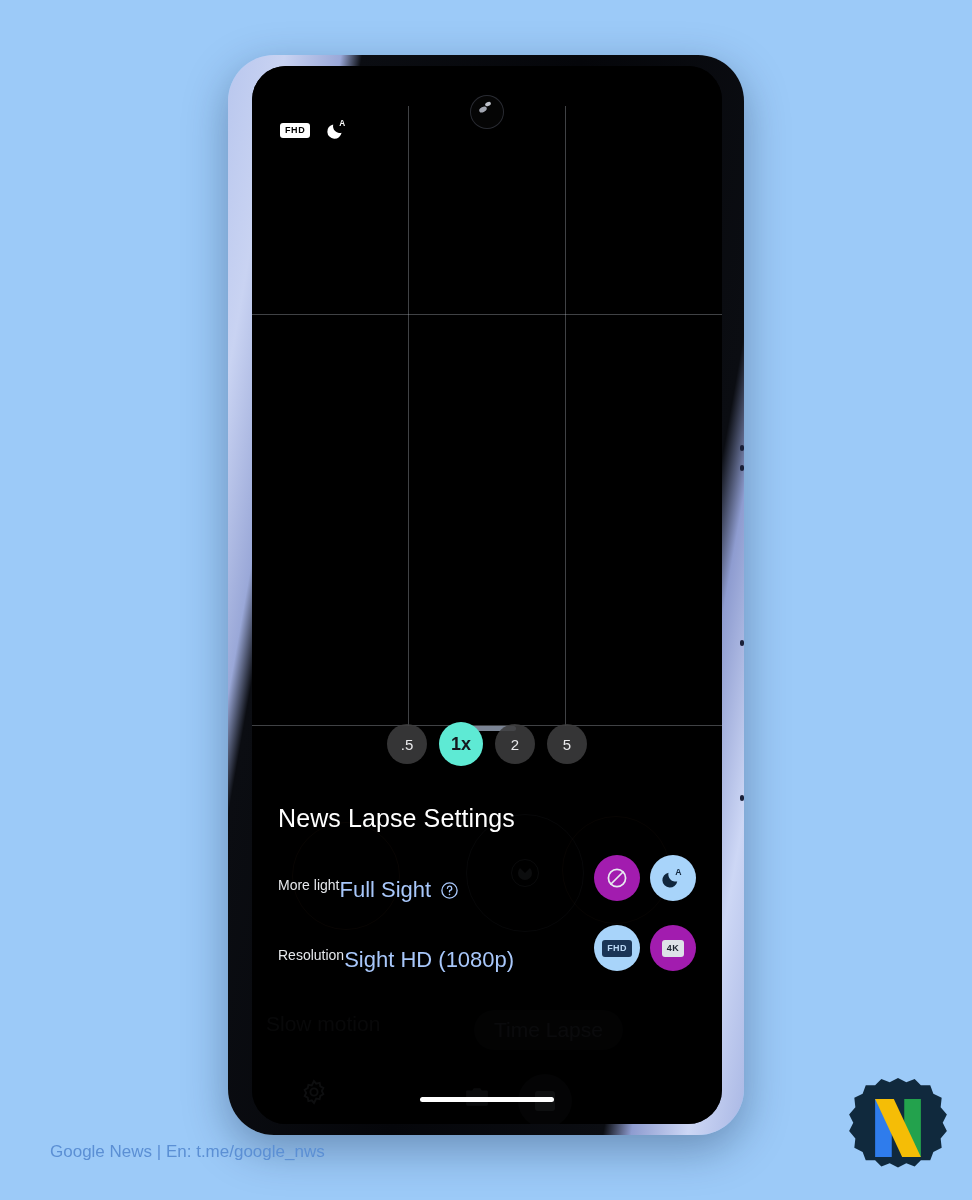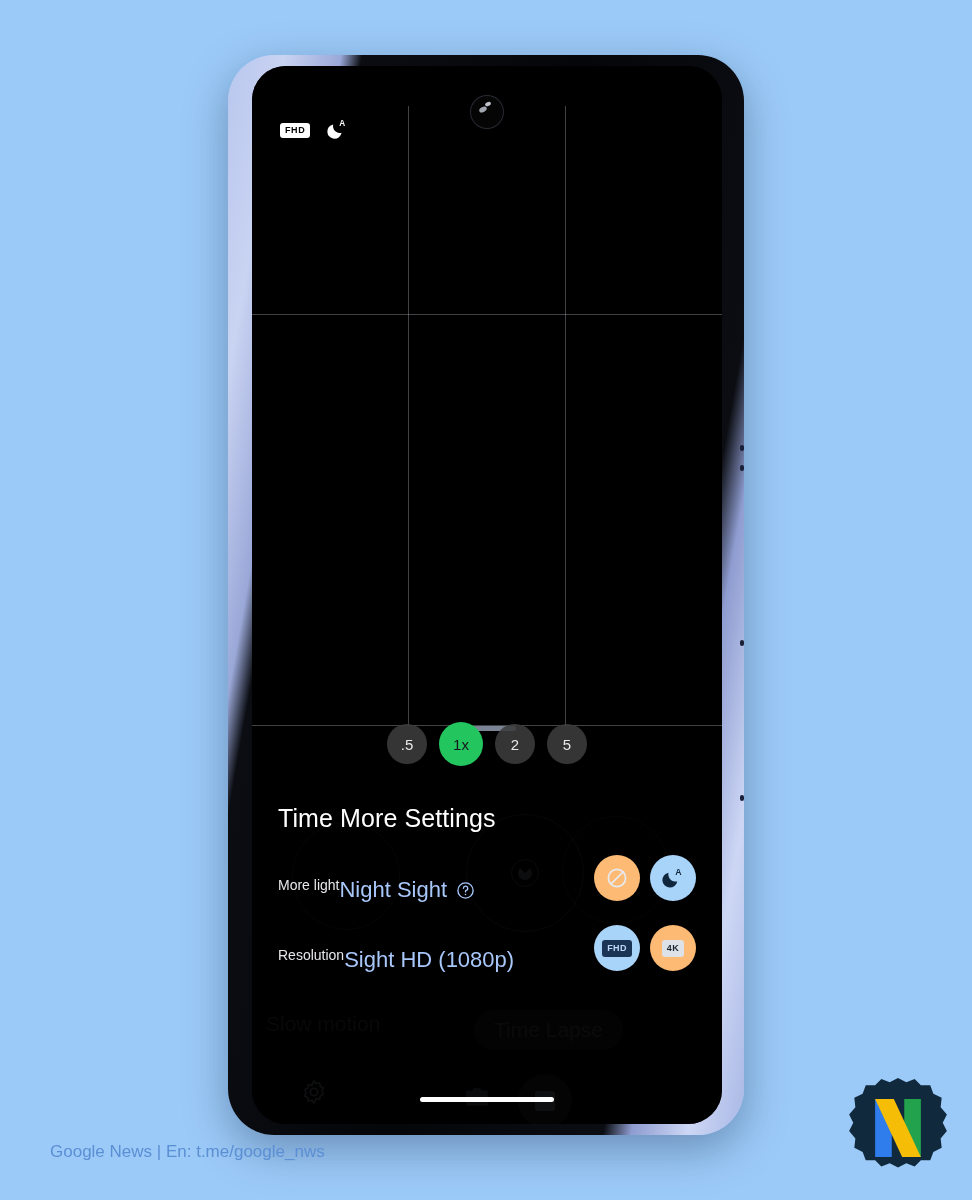--- a/index.html
+++ b/index.html
@@ -128,25 +128,25 @@
     width: 40px; height: 40px;
     border-radius: 50%;
     background: rgba(60,60,62,0.88);
     color: #e8e8ea;
     display: flex;
     align-items: center;
     justify-content: center;
     font-size: 15px;
   }
   .zoom-pill.selected {
-    background: #22c55e;
+    background: #5eead4;
     color: #16181f;
     width: 44px; height: 44px;
-    font-size: 15px;
-    font-weight: 400;
+    font-size: 18px;
+    font-weight: 700;
   }
 
   
   #bg-camera-ui {
     position: absolute;
     left: 0; top: 660px;
     width: 546px; height: 398px;
     z-index: 1;
     pointer-events: none;
   }
@@ -277,21 +277,21 @@
     align-items: center;
     gap: 9px;
     margin-top: 2px;
   }
   .help-icon { width: 19px; height: 19px; display:block; }
 
   .option-group { display: flex; align-items: center; gap: 10px; padding-bottom: 2px; }
   .opt-circle {
     width: 46px; height: 46px;
     border-radius: 50%;
-    background: #fdba74;
+    background: #a21caf;
     display: flex;
     align-items: center;
     justify-content: center;
   }
   .opt-circle.selected { background: #a8d4fa; }
   .res-badge {
     font-size: 9px;
     font-weight: bold;
     letter-spacing: 0.4px;
     padding: 4px 5px;
@@ -408,27 +408,27 @@
       </span>
       <div id="bg-record">
         <span></span>
       </div>
     </div>
 
     <div id="settings-sheet">
 
       <div id="drag-handle"></div>
 
-      <div id="sheet-title">Time More Settings</div>
+      <div id="sheet-title">News Lapse Settings</div>
 
       <div class="setting-row">
         <div class="setting-left">
           <span class="setting-label">More light</span>
           <span class="setting-value">
-            <span>Night Sight</span>
+            <span>Full Sight</span>
             <span>
               <svg class="help-icon" viewBox="0 0 24 24" fill="none" stroke="#a8c7fa" stroke-width="1.7">
                 <circle cx="12" cy="12" r="9.6"></circle>
                 <path d="M9.4 9.2a2.7 2.7 0 1 1 3.3 2.7c-.5.2-.7.7-.7 1.3v.6" stroke-linecap="round"></path>
                 <circle cx="12" cy="17" r="1.05" fill="#a8c7fa" stroke="none"></circle>
               </svg>
             </span>
           </span>
         </div>
         <div class="option-group">

